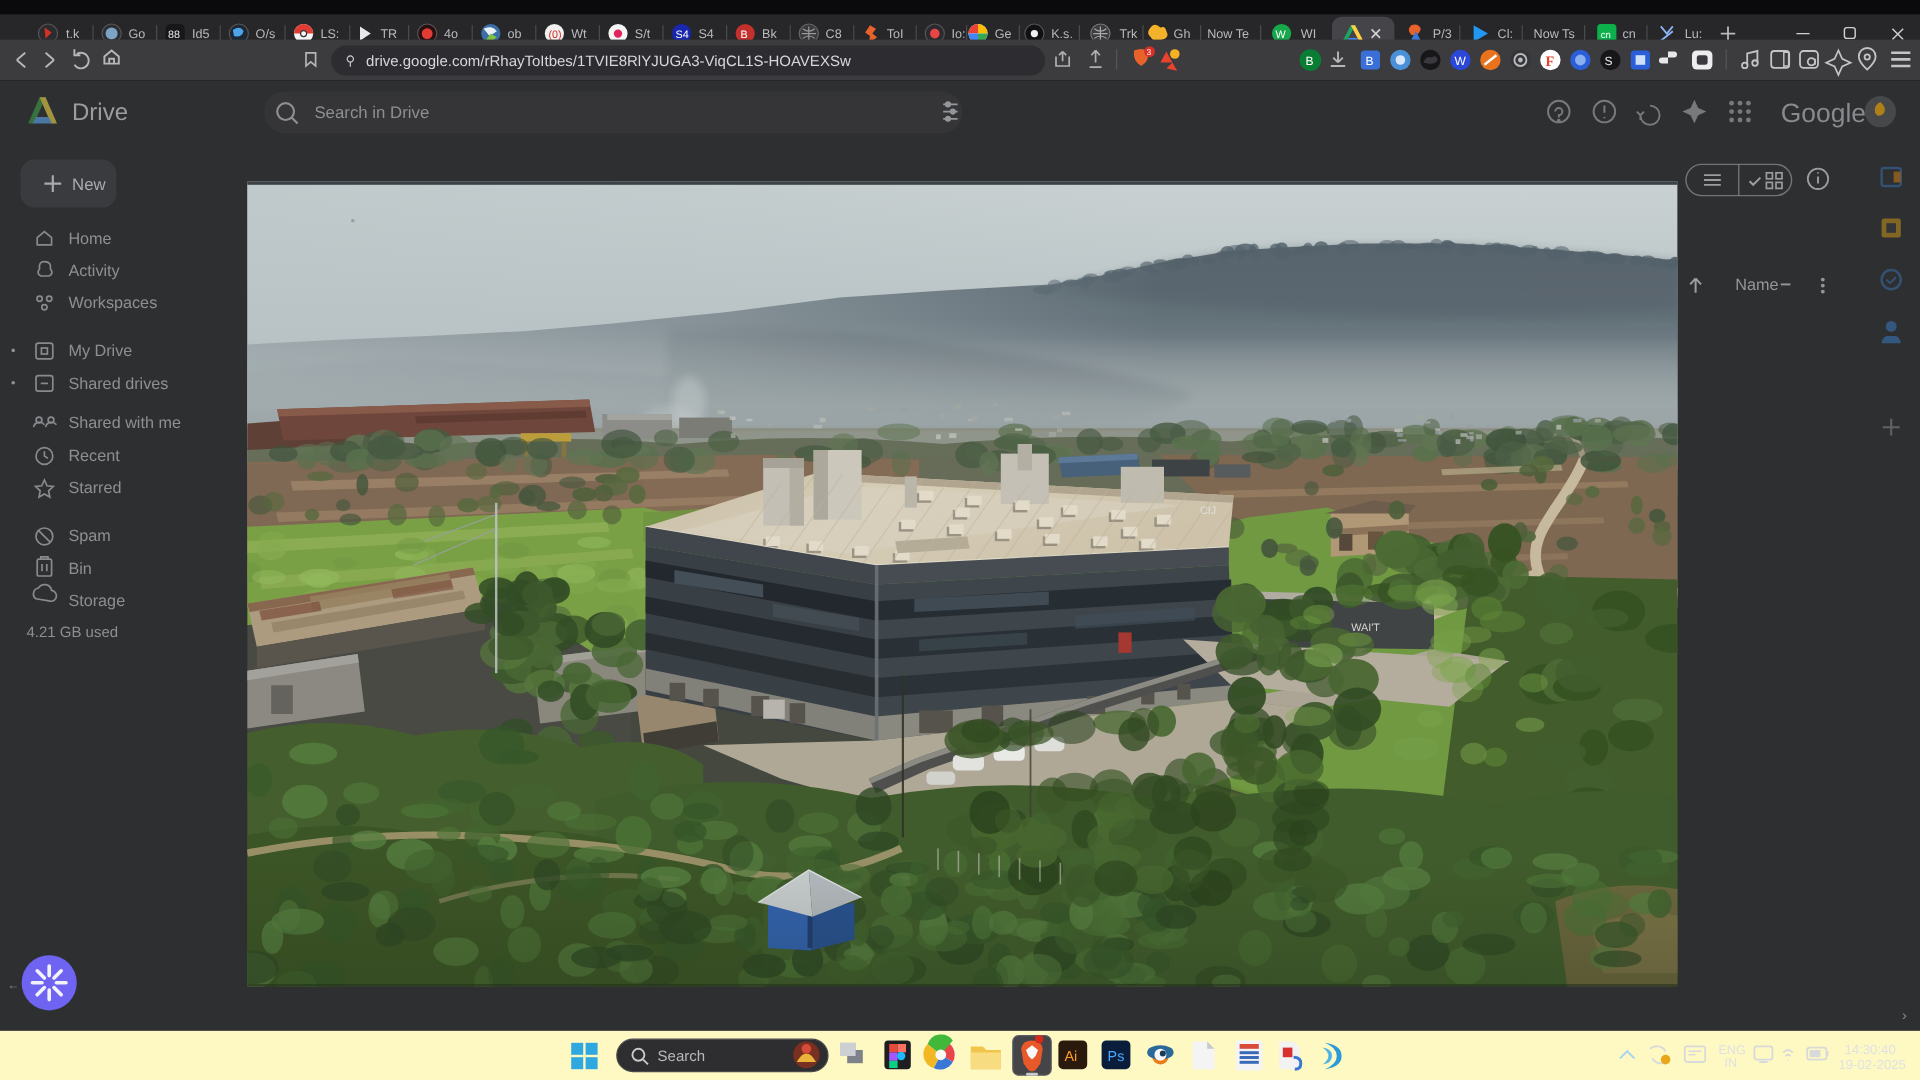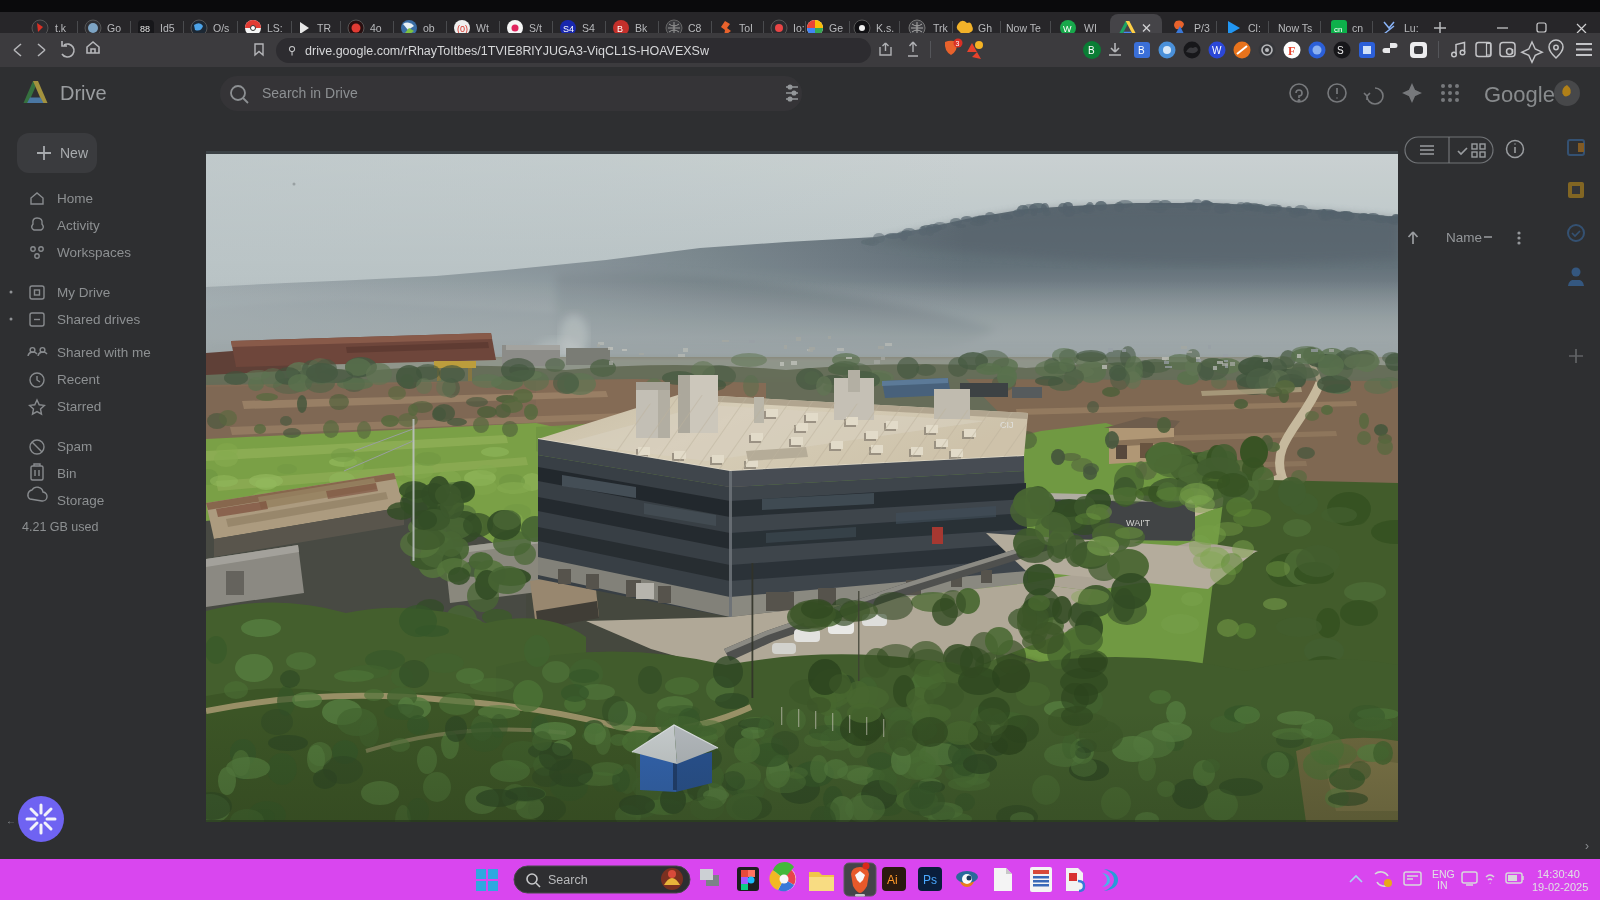--- a/index.html
+++ b/index.html
@@ -13,21 +13,21 @@
   #navbar { position:absolute; left:0; top:33px; width:1600px; height:34px; background:#3c3b3e; }
   #urlpill { position:absolute; left:276px; top:5px; width:595px; height:25px; background:#2d2c30; border-radius:13px; display:flex; align-items:center; color:#d6d7d9; font-size:12.5px; }
 
   
   #drive { position:absolute; left:0; top:67px; width:1600px; height:792px; background:#2e2f31; }
 
   
   #photo { position:absolute; left:206px; top:127px; width:1192px; height:671px;margin-top:24px; }
 
   
-  #taskbar { position:absolute; left:0; top:859px; width:1600px; height:41px; background:#d946ef; }
+  #taskbar { position:absolute; left:0; top:859px; width:1600px; height:41px; background:#fef9c3; }
 </style>
 </head>
 <body>
 <div id="page">
   <div id="tabbar">
     <svg width="1600" height="33" style="position:absolute;left:0;top:0">
       <g font-family="Liberation Sans" font-size="10.5" fill="#b9babd">
 
         <circle cx="40" cy="16" r="8" fill="#2c2c30" stroke="#555" stroke-width="1"></circle>
           <path d="M37,11 l6,4 -5,5 z" fill="#d93025"></path>

